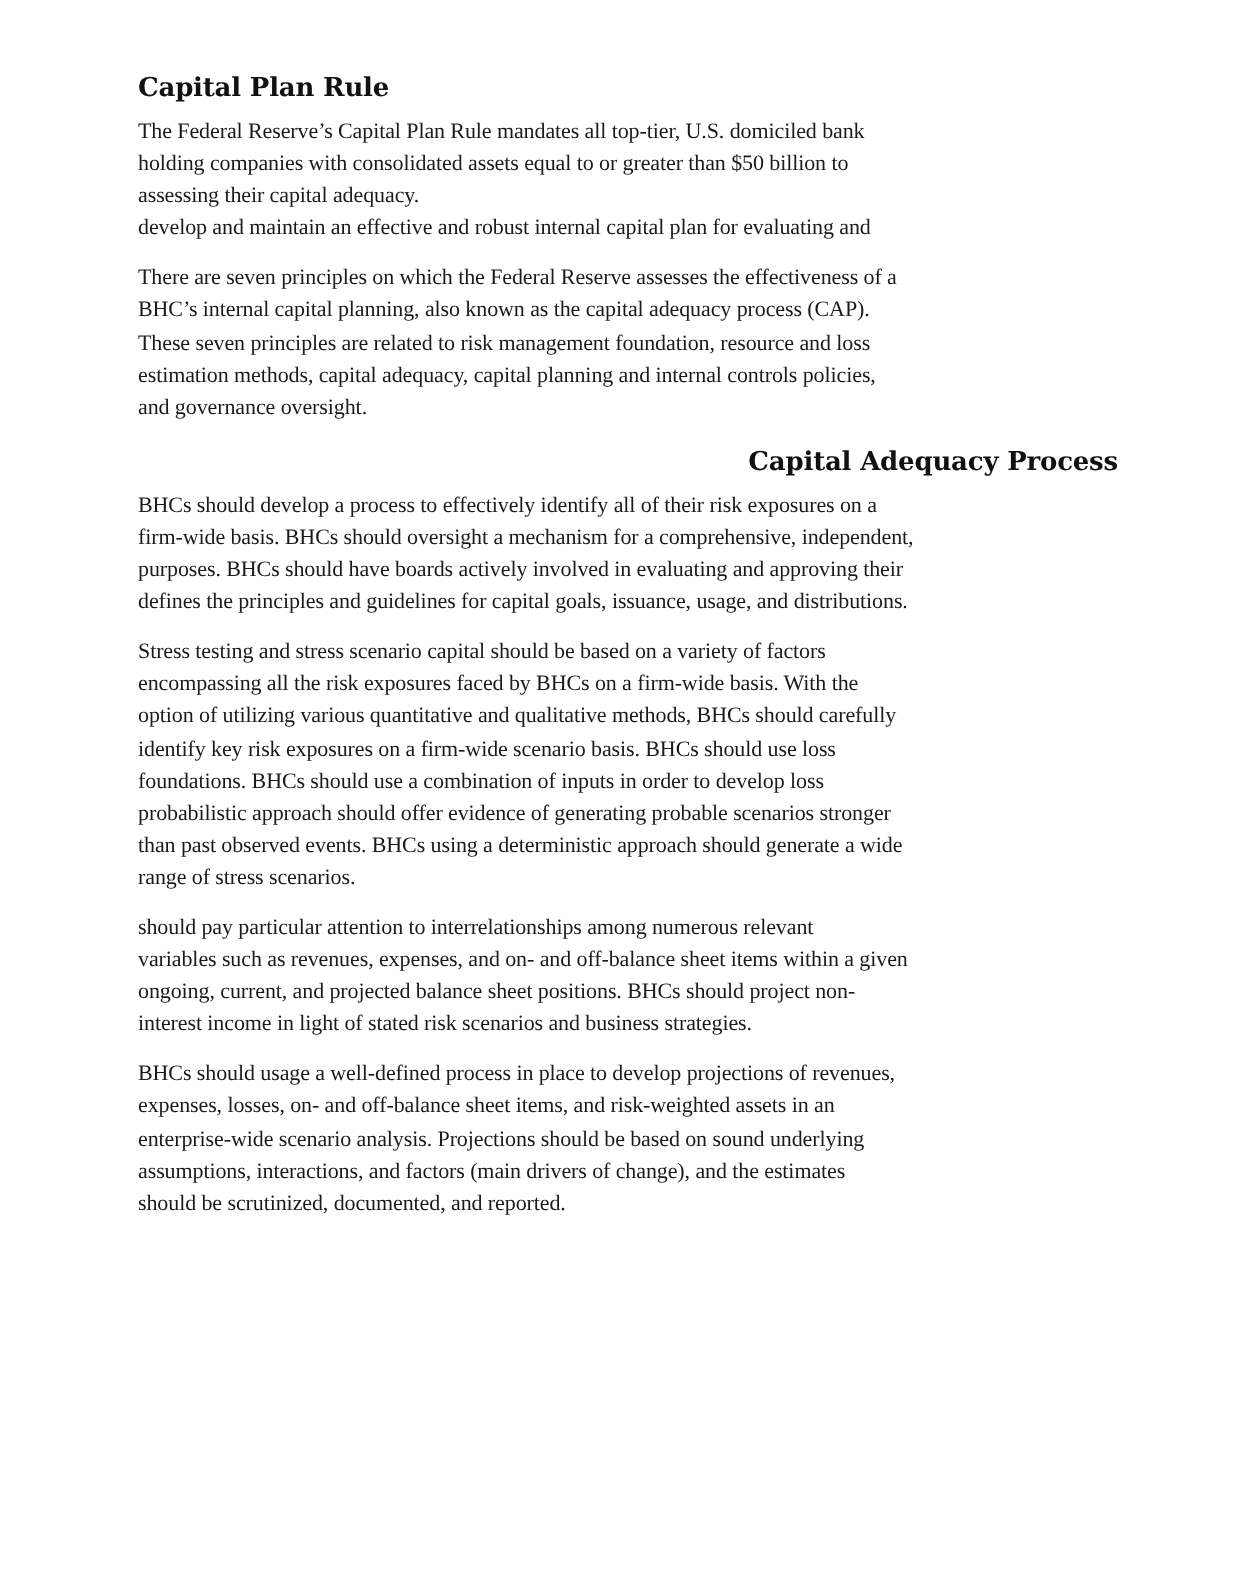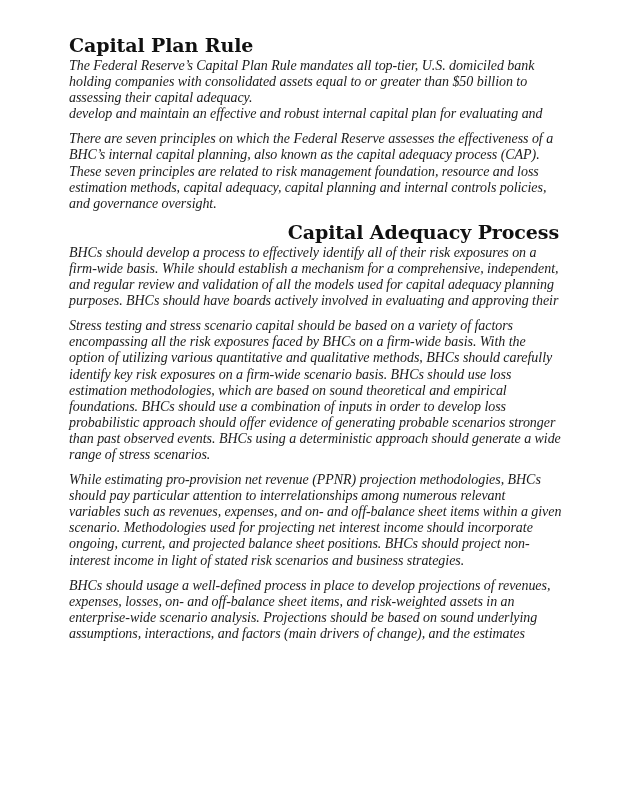--- a/index.html
+++ b/index.html
@@ -8,34 +8,33 @@
       position: absolute;
       left: 69px;
       top: 34px;
       width: 490px;
       color: #1a1a1a;
       font-family: "DejaVu Serif", serif;
     }
     h2 {
       font-family: "DejaVu Serif", serif;
       font-weight: bold;
-      font-size: 19px;
+      font-size: 13px;
       line-height: 22px;
       margin: 0 0 2px 0;
       color: #111111;
       letter-spacing: -0.1px;
     }
     h2.second { margin-top: 6px; text-align: right; }
     p {
       font-family: "Liberation Serif", serif;
-      font-size: 14px;
+      font-size: 11px;
       line-height: 16.1px;
       margin: 0 0 9px 0;
       letter-spacing: -0.05px;
-      font-style: italic;
     }
     .line { display: block; white-space: nowrap; }
   </style>
 </head>
 <body>
 
 <div class="page">
   <section>
     <h2>Capital Plan Rule</h2>
     <p>
@@ -49,43 +48,41 @@
         <span class="line">BHC’s internal capital planning, also known as the capital adequacy process (CAP).</span>
         <span class="line">These seven principles are related to risk management foundation, resource and loss</span>
         <span class="line">estimation methods, capital adequacy, capital planning and internal controls policies,</span>
         <span class="line">and governance oversight.</span>
       </p>
   </section>
   <section>
     <h2 class="second">Capital Adequacy Process</h2>
     <p>
         <span class="line">BHCs should develop a process to effectively identify all of their risk exposures on a</span>
-        <span class="line">firm-wide basis. While should establish a mechanism for a comprehensive, independent,</span>
-        <span class="line">and regular review and validation of all the models used for capital adequacy planning</span>
+        <span class="line">firm-wide basis. BHCs should oversight a mechanism for a comprehensive, independent,</span>
         <span class="line">purposes. BHCs should have boards actively involved in evaluating and approving their</span>
+        <span class="line">defines the principles and guidelines for capital goals, issuance, usage, and distributions.</span>
       </p>
     <p>
         <span class="line">Stress testing and stress scenario capital should be based on a variety of factors</span>
         <span class="line">encompassing all the risk exposures faced by BHCs on a firm-wide basis. With the</span>
         <span class="line">option of utilizing various quantitative and qualitative methods, BHCs should carefully</span>
         <span class="line">identify key risk exposures on a firm-wide scenario basis. BHCs should use loss</span>
-        <span class="line">estimation methodologies, which are based on sound theoretical and empirical</span>
         <span class="line">foundations. BHCs should use a combination of inputs in order to develop loss</span>
         <span class="line">probabilistic approach should offer evidence of generating probable scenarios stronger</span>
         <span class="line">than past observed events. BHCs using a deterministic approach should generate a wide</span>
         <span class="line">range of stress scenarios.</span>
       </p>
     <p>
-        <span class="line">While estimating pro-provision net revenue (PPNR) projection methodologies, BHCs</span>
         <span class="line">should pay particular attention to interrelationships among numerous relevant</span>
         <span class="line">variables such as revenues, expenses, and on- and off-balance sheet items within a given</span>
-        <span class="line">scenario. Methodologies used for projecting net interest income should incorporate</span>
         <span class="line">ongoing, current, and projected balance sheet positions. BHCs should project non-</span>
         <span class="line">interest income in light of stated risk scenarios and business strategies.</span>
       </p>
     <p>
         <span class="line">BHCs should usage a well-defined process in place to develop projections of revenues,</span>
         <span class="line">expenses, losses, on- and off-balance sheet items, and risk-weighted assets in an</span>
         <span class="line">enterprise-wide scenario analysis. Projections should be based on sound underlying</span>
         <span class="line">assumptions, interactions, and factors (main drivers of change), and the estimates</span>
+        <span class="line">should be scrutinized, documented, and reported.</span>
       </p>
   </section>
 </div>
 
 </body></html>

